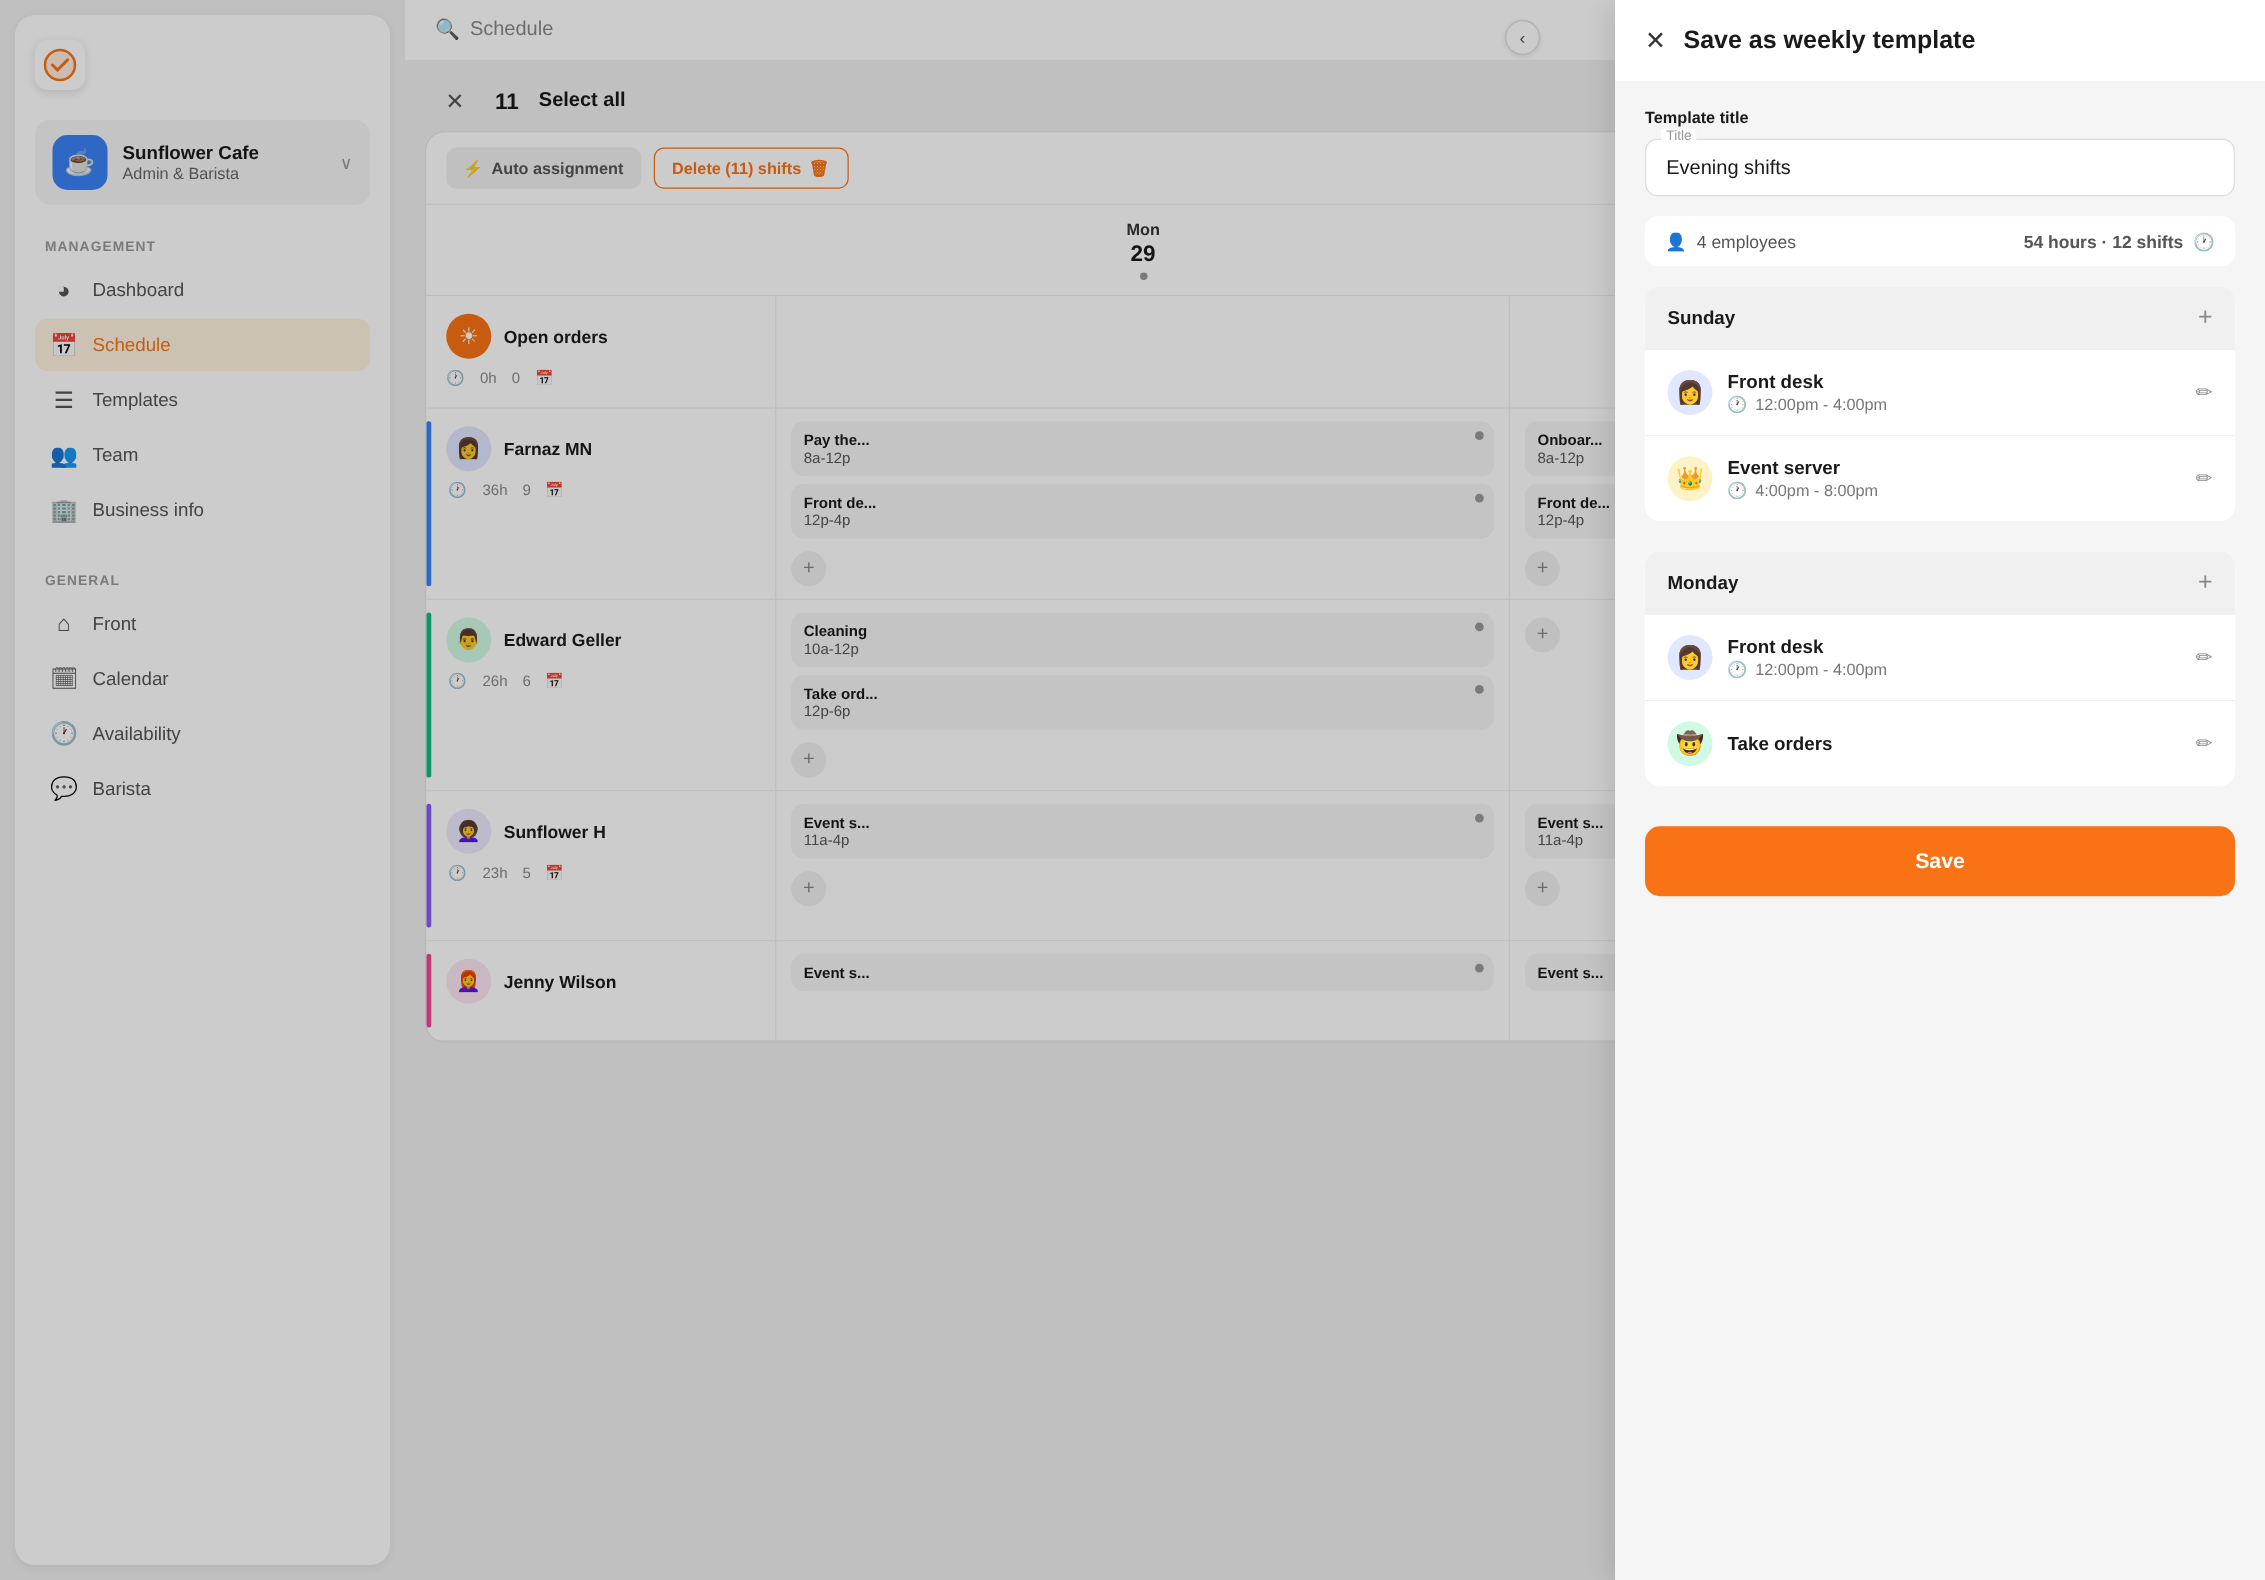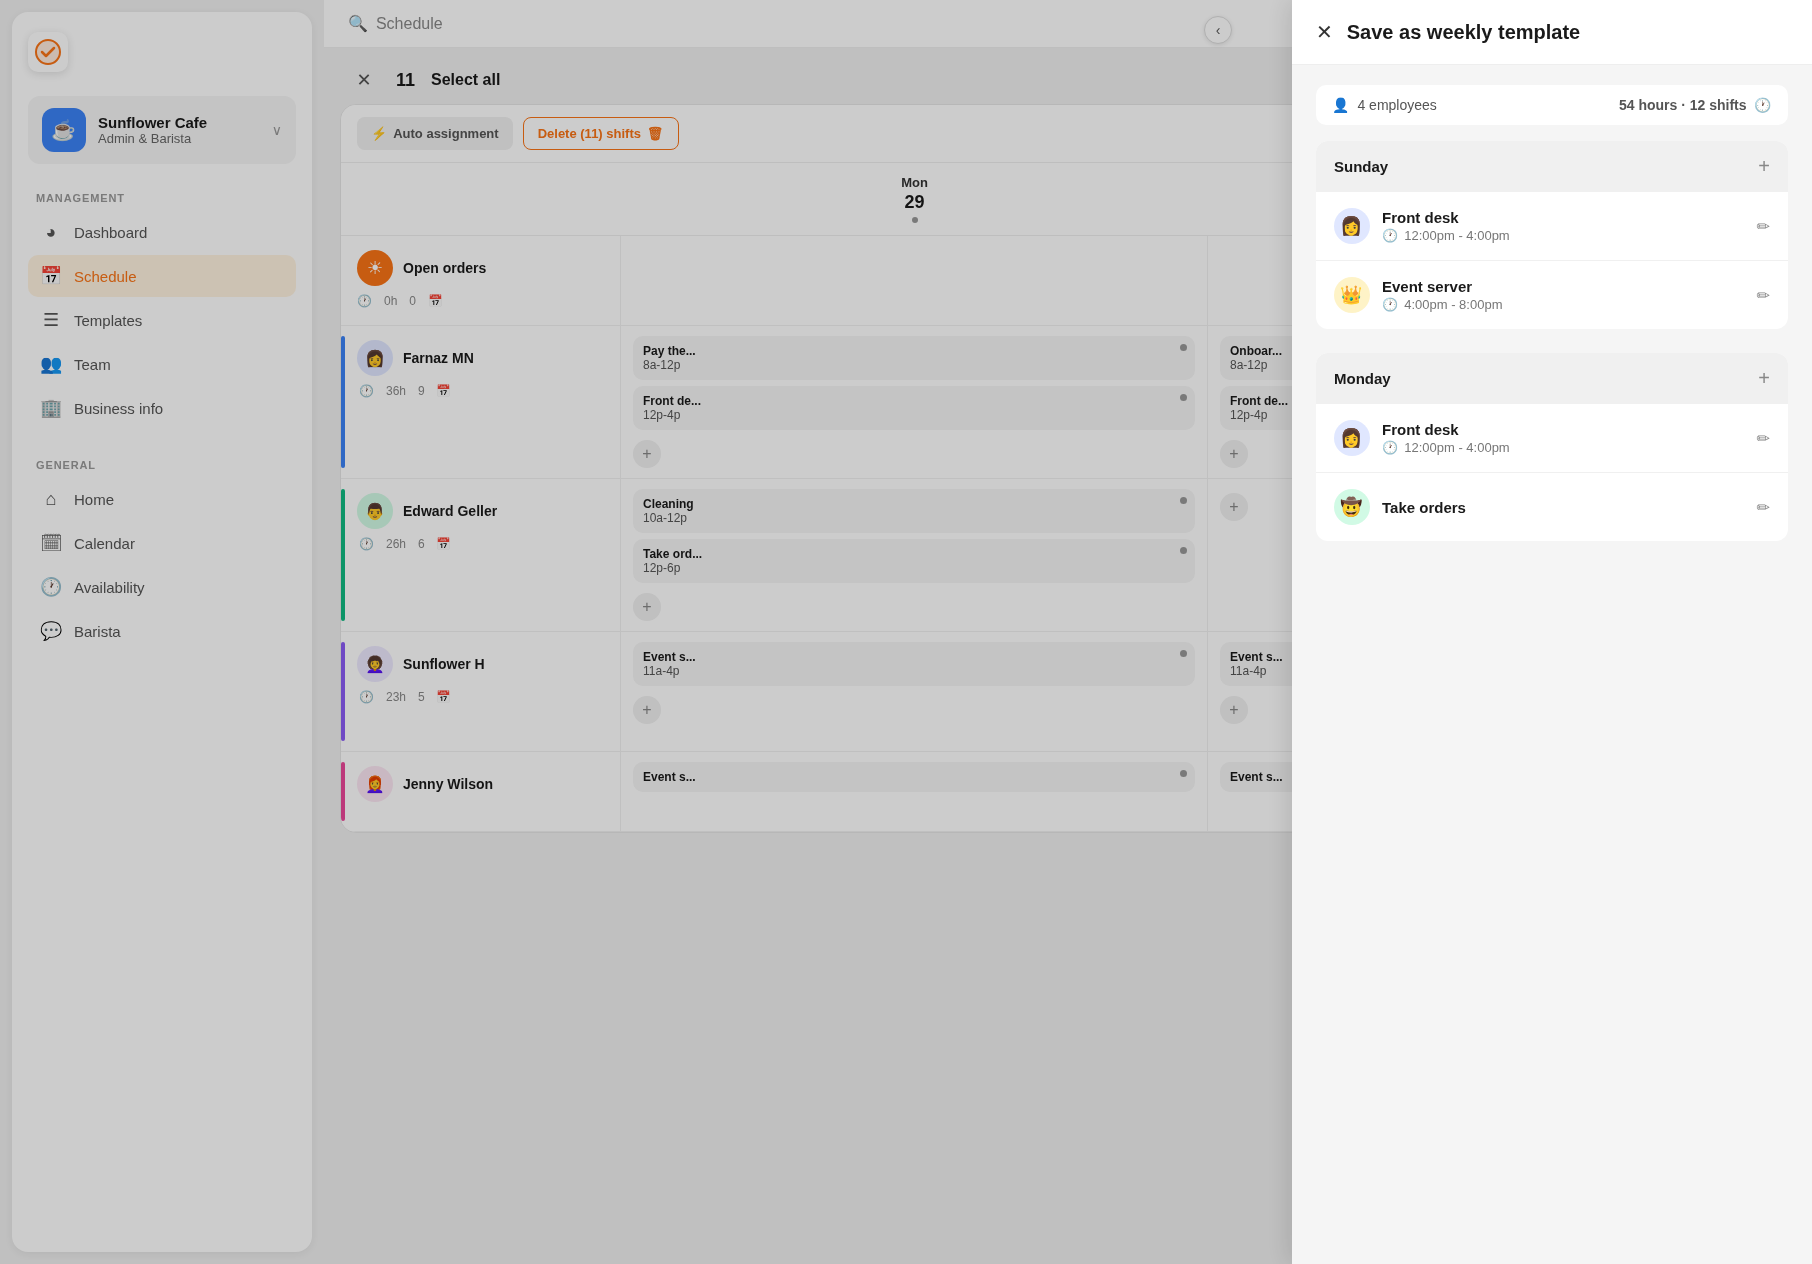--- a/index.html
+++ b/index.html
@@ -361,21 +361,21 @@
     <span class="nav-icon">🏢</span>
     <span>Business info</span>
   </div>
 
   <div class="nav-separator"></div>
 
   <div class="section-label">GENERAL</div>
 
   <div class="nav-item">
     <span class="nav-icon">⌂</span>
-    <span>Home</span>
+    <span>Front</span>
   </div>
   <div class="nav-item">
     <span class="nav-icon">🗓</span>
     <span>Calendar</span>
   </div>
   <div class="nav-item">
     <span class="nav-icon">🕐</span>
     <span>Availability</span>
   </div>
   <div class="nav-item">
@@ -581,20 +581,27 @@
 <div class="modal-overlay">
   <div class="modal-panel">
 
     <div class="modal-header">
       <span class="modal-close">✕</span>
       <span class="modal-title">Save as weekly template</span>
     </div>
 
     <div class="modal-body">
 
+      <div class="template-title-section">
+        <div class="template-title-label">Template title</div>
+        <div class="title-input-wrapper">
+          <span class="title-field-label">Title</span>
+          <input class="title-input" type="text" value="Evening shifts" style="">
+        </div>
+      </div>
 
       <div class="template-meta">
         <div class="meta-employees">
           <span>👤</span>
           <span>4 employees</span>
         </div>
         <div class="meta-hours">
           <span>54 hours · 12 shifts</span>
           <span>🕐</span>
         </div>
@@ -659,15 +666,16 @@
           <div class="shift-entry-left">
             <div class="shift-entry-avatar" style="background:#d1fae5;">🤠</div>
             <div class="shift-entry-info">
               <div class="shift-entry-name">Take orders</div>
             </div>
           </div>
           <span class="shift-edit-btn">✏</span>
         </div>
       </div>
 
+      <button class="save-btn">Save</button>
     </div>
   </div>
 </div>
 
 </body></html>

